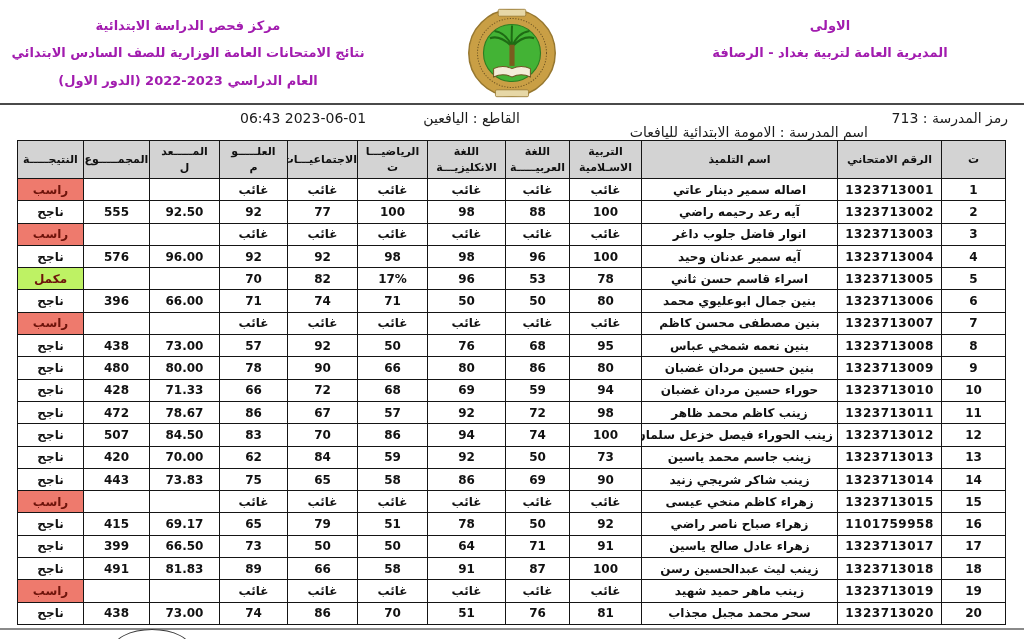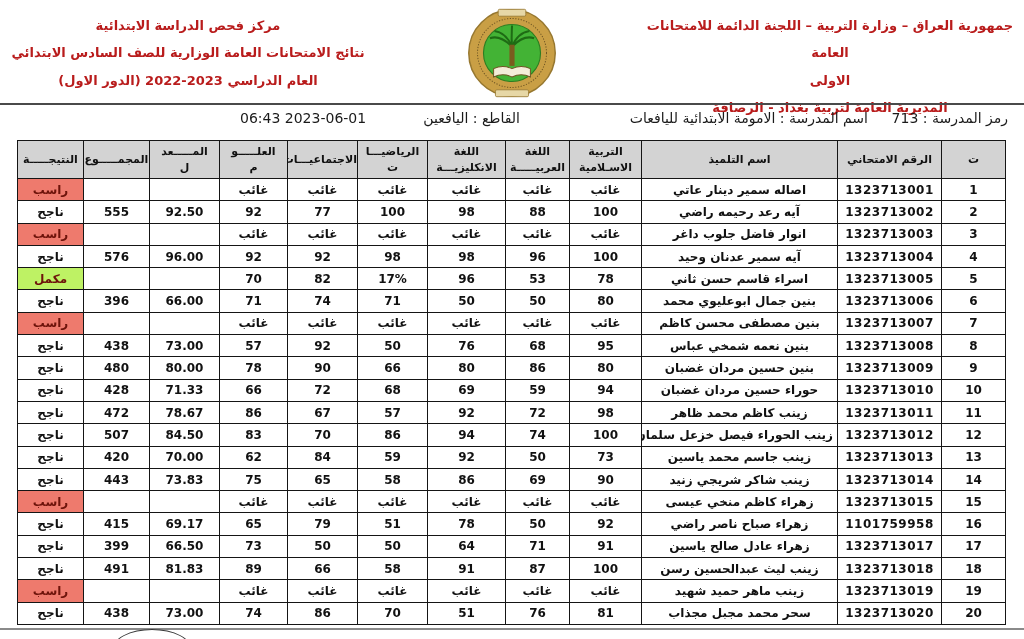--- a/index.html
+++ b/index.html
@@ -2,32 +2,32 @@
 <html lang="ar" dir="rtl"><head>
 <meta charset="utf-8">
 <style>
   * { margin:0; padding:0; box-sizing:border-box; }
   html,body { width:1024px; height:639px; overflow:hidden; background:#fff; }
   body { font-family:"DejaVu Sans", sans-serif; direction:rtl; color:#111; }
   .page { position:relative; width:1024px; height:639px; background:#ffffff; }
 
   
   .hdr-block { position:absolute; top:12px; text-align:center; font-weight:bold;
-               font-size:13px; line-height:2.1; color:#b91c1c; }
+               font-size:13px; line-height:2.1; color:#a21caf; }
   .hdr-right { right:4px; width:380px; }
   .hdr-left  { left:8px;  width:360px; }
   .logo-wrap { position:absolute; top:6px; left:466px; width:92px; height:94px; }
 
   .hrule { position:absolute; top:103px; left:0; width:1024px; border-top:2px solid #4a4a4a; }
   .hrule2 { position:absolute; top:628px; left:0; width:1024px; border-top:2px solid #8a8a8a; }
 
   
   .info { position:absolute; font-weight:normal; font-size:14px; color:#1a1a1a; white-space:nowrap; }
   .info-code   { top:110px; right:16px; }
-  .info-school { top:110px; right:156px;margin-left:8px; }
+  .info-school { top:124px; right:156px;margin-left:8px; }
   .info-sector { top:110px; right:504px; }
   .info-date   { top:110px; left:240px; direction:ltr; }
 
   
   table.results { position:absolute; top:140px; right:18px; width:988px;
                   border-collapse:collapse; table-layout:fixed; }
   .results th, .results td { border:1.6px solid #151515; overflow:hidden; white-space:nowrap; }
   .results thead th { background:#d3d3d3; font-weight:bold; font-size:11px; line-height:1.45;
                       height:38px; text-align:center; vertical-align:middle; white-space:pre-line; }
   .results tbody td { height:22.3px; text-align:center; vertical-align:middle;
@@ -44,21 +44,20 @@
   
   .page-circle { position:absolute; top:629px; left:112px; width:80px; height:42px;
                  border:1.6px solid #3a3a3a; border-radius:50%; background:#fff; }
 </style>
 </head>
 <body>
 
 <div class="page">
 
   <div class="hdr-block hdr-right">
-    <div>جمهورية العراق – وزارة التربية – اللجنة الدائمة للامتحانات العامة</div>
     <div>الاولى</div>
     <div>المديرية العامة لتربية بغداد - الرصافة</div>
   </div>
 
   <div class="logo-wrap">
     <svg width="92" height="94" viewBox="0 0 100 102">
       <circle cx="50" cy="51" r="47" fill="#c99f45"></circle>
       <circle cx="50" cy="51" r="47" fill="none" stroke="#96772f" stroke-width="1.6"></circle>
       <circle cx="50" cy="51" r="37.5" fill="none" stroke="#6f5624" stroke-width="1.1" stroke-dasharray="1.3 1.7"></circle>
       <circle cx="50" cy="51" r="31" fill="#43b335"></circle>

